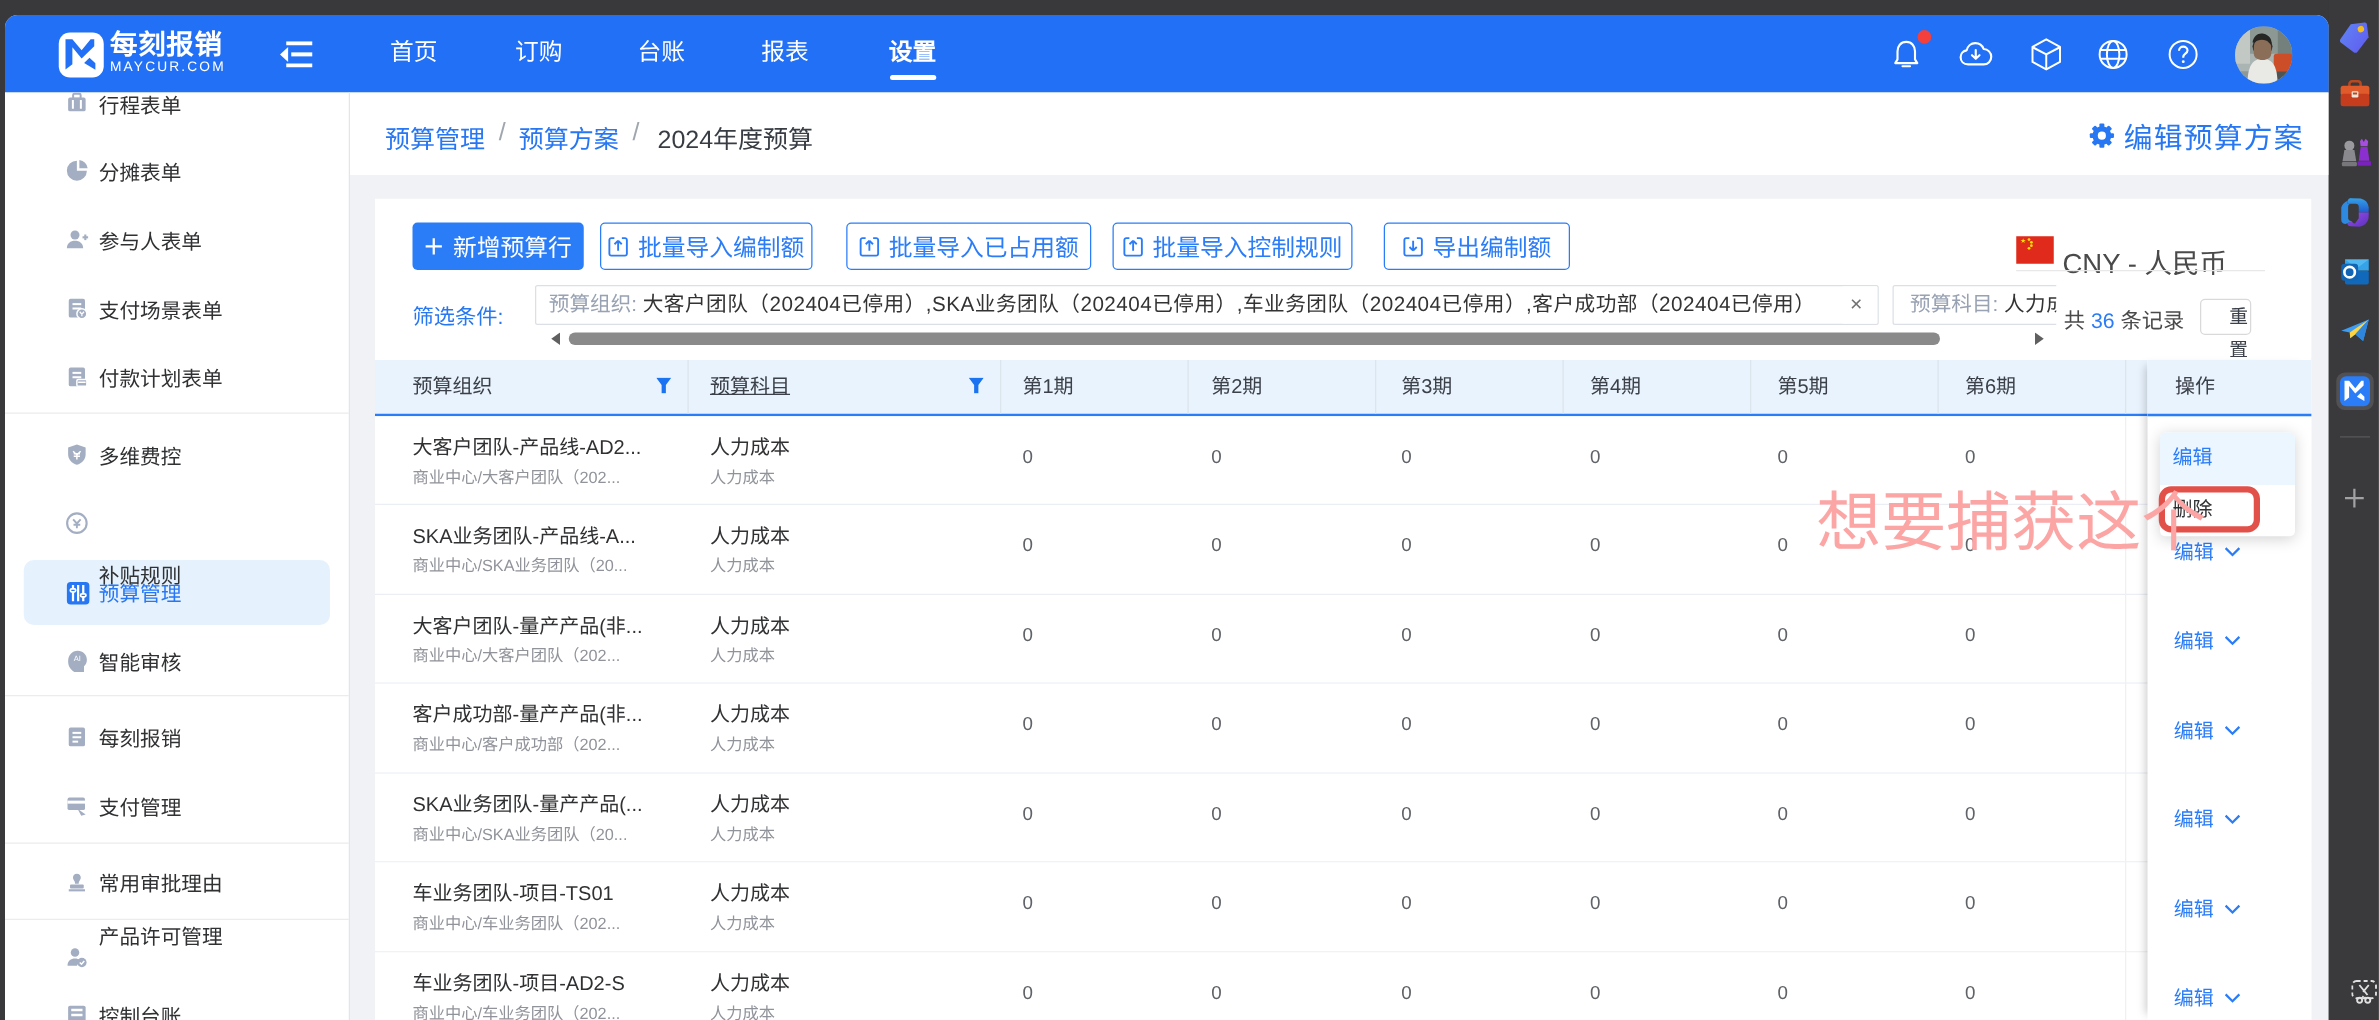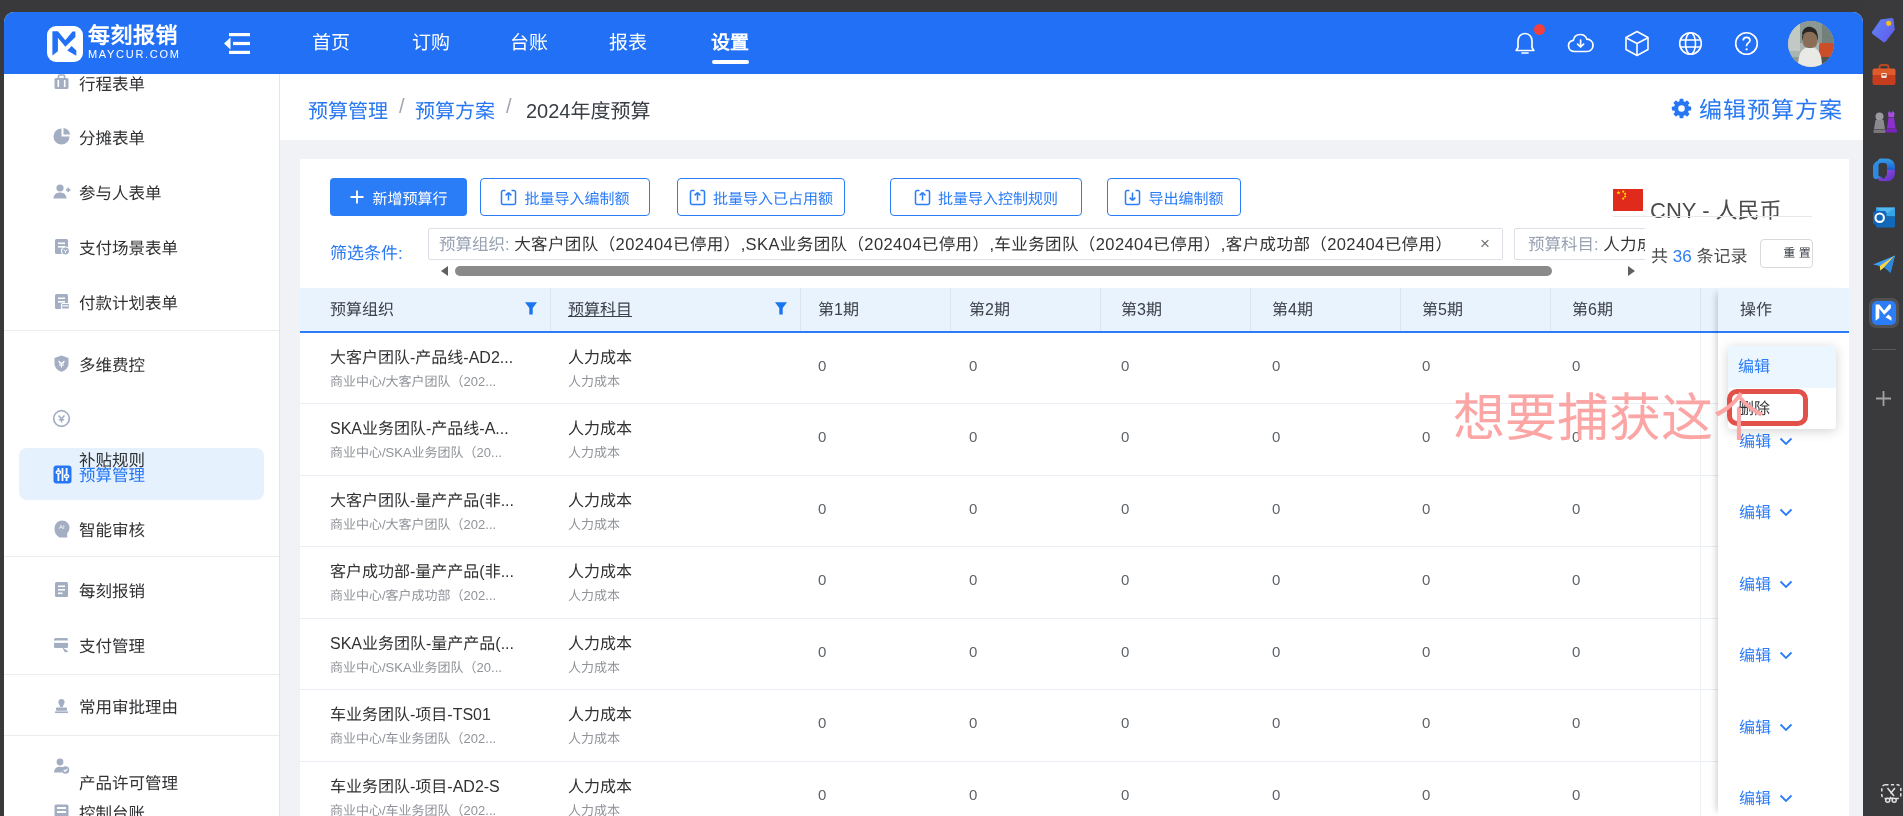--- a/index.html
+++ b/index.html
@@ -11,21 +11,21 @@
 #side { left:4px; top:74px; width:276px; height:742px; background:#fff; border-right:1px solid #e2e5ea; }
 .mtxt { position:absolute; left:75px; font-size:16.5px; color:#303133; white-space:nowrap; }
 .mico { position:absolute; left:48px; }
 .mdiv { position:absolute; left:0px; width:275px; height:1px; background:#ececec; }
 #crumbbar { left:280px; top:74px; width:1583px; height:66px; background:#fff; }
 .crumb { top:95px; font-size:20px; white-space:nowrap; }
 .cblue { color:#2777f3; }
 .cgray { color:#a0a6ae; }
 .cdark { color:#383d44; }
 #card { left:300px; top:159px; width:1549px; height:657px; background:#fff; }
-.btn { top:178px; height:38px; border-radius:4px; font-size:15px; white-space:nowrap; display:flex; align-items:center; justify-content:center; }
+.btn { top:178px; height:38px; border-radius:4px; font-size:19px; white-space:nowrap; display:flex; align-items:center; justify-content:center; }
 .bp { background:#2b7cf7; color:#fff; }
 .bo { border:1px solid #2b7cf7; color:#2b7cf7; background:#fff; }
 .bo svg, .bp svg { margin-right:7px; }
 .finput { top:228px; height:32px; border:1px solid #dcdfe6; border-radius:2px; background:#fff; font-size:16.5px; line-height:30px; white-space:nowrap; overflow:hidden; }
 .flabel { color:#98a2b3; }
 .fval { color:#333; letter-spacing:0.4px; }
 #thead { left:300px; top:288px; width:1549px; height:45px; background:#e9f3fd; border-bottom:2px solid #2b7cf7; }
 .th { position:absolute; top:0; height:43px; line-height:43px; font-size:16px; color:#3c4048; white-space:nowrap; }
 .trow { left:300px; width:1549px; height:71.5px; border-bottom:1px solid #ebeef5; background:#fff; }
 .t1 { position:absolute; font-size:16px; color:#303133; white-space:nowrap; }
@@ -184,21 +184,21 @@
         <rect x="4" y="11.5" width="11" height="3.2" rx="0.8" fill="#a3aec2"></rect>
         <rect x="3" y="15.4" width="13" height="1.7" fill="#a3aec2"></rect>
       </svg></div>
 <div class="mtxt" style="top:620px;color:#303133;">常用审批理由</div>
 <div class="mico" style="top:682px;"><svg width="19" height="19" viewBox="0 0 19 19">
         <circle cx="8" cy="6" r="3.4" fill="#a3aec2"></circle>
         <path d="M2 16.5 C2 12.8 4.7 10.8 8 10.8 C9.5 10.8 10.9 11.2 12 12 L9.5 16.5 Z" fill="#a3aec2"></path>
         <circle cx="13.5" cy="14" r="3.8" fill="#a3aec2"></circle>
         <path d="M11.8 14 L13.2 15.4 L15.4 12.8" stroke="#fff" stroke-width="1.2" fill="none"></path>
       </svg></div>
-<div class="mtxt" style="top:696px;color:#303133;">产品许可管理</div>
+<div class="mtxt" style="top:662px;color:#303133;">产品许可管理</div>
 <div class="mico" style="top:728px;"><svg width="19" height="19" viewBox="0 0 19 19">
         <rect x="2.5" y="2.5" width="14" height="14" rx="1.5" fill="#a3aec2"></rect>
         <rect x="5" y="5" width="9" height="2" fill="#fff"></rect>
         <rect x="5" y="9" width="9" height="2" fill="#fff"></rect>
       </svg></div>
 <div class="mtxt" style="top:726px;color:#303133;">控制台账</div>
 </div>
 
 <div class="abs" id="crumbbar"></div>
 <div class="abs crumb cblue" style="left:308px;">预算管理</div>
@@ -223,29 +223,29 @@
 <div class="abs cblue" style="left:1699px;top:91px;font-size:23px;letter-spacing:1px;white-space:nowrap;">编辑预算方案</div>
 
 <div class="abs" id="card"></div>
 <div class="abs btn bp" style="left:330px;width:137px;"><svg width="16" height="16" viewBox="0 0 16 16">
       <path d="M8 1.5 V14.5 M1.5 8 H14.5" stroke="#fff" stroke-width="1.8"></path>
     </svg>新增预算行</div>
 <div class="abs btn bo" style="left:480px;width:170px;"><svg width="17" height="17" viewBox="0 0 17 17">
       <path d="M5.5 1.5 H3 A1.5 1.5 0 0 0 1.5 3 V14 A1.5 1.5 0 0 0 3 15.5 H14 A1.5 1.5 0 0 0 15.5 14 V3 A1.5 1.5 0 0 0 14 1.5 H11.5" fill="none" stroke="#2b7cf7" stroke-width="1.5"></path>
       <path d="M8.5 11.5 V3.5 M8.5 3.5 L5.6 6.4 M8.5 3.5 L11.4 6.4" stroke="#2b7cf7" stroke-width="1.5" fill="none"></path>
     </svg>批量导入编制额</div>
-<div class="abs btn bo" style="left:677px;width:168px;"><svg width="17" height="17" viewBox="0 0 17 17">
+<div class="abs btn bo" style="left:677px;width:196px;"><svg width="17" height="17" viewBox="0 0 17 17">
       <path d="M5.5 1.5 H3 A1.5 1.5 0 0 0 1.5 3 V14 A1.5 1.5 0 0 0 3 15.5 H14 A1.5 1.5 0 0 0 15.5 14 V3 A1.5 1.5 0 0 0 14 1.5 H11.5" fill="none" stroke="#2b7cf7" stroke-width="1.5"></path>
       <path d="M8.5 11.5 V3.5 M8.5 3.5 L5.6 6.4 M8.5 3.5 L11.4 6.4" stroke="#2b7cf7" stroke-width="1.5" fill="none"></path>
     </svg>批量导入已占用额</div>
 <div class="abs btn bo" style="left:890px;width:192px;"><svg width="17" height="17" viewBox="0 0 17 17">
       <path d="M5.5 1.5 H3 A1.5 1.5 0 0 0 1.5 3 V14 A1.5 1.5 0 0 0 3 15.5 H14 A1.5 1.5 0 0 0 15.5 14 V3 A1.5 1.5 0 0 0 14 1.5 H11.5" fill="none" stroke="#2b7cf7" stroke-width="1.5"></path>
       <path d="M8.5 11.5 V3.5 M8.5 3.5 L5.6 6.4 M8.5 3.5 L11.4 6.4" stroke="#2b7cf7" stroke-width="1.5" fill="none"></path>
     </svg>批量导入控制规则</div>
-<div class="abs btn bo" style="left:1107px;width:134px;"><svg width="17" height="17" viewBox="0 0 17 17">
+<div class="abs btn bo" style="left:1107px;width:149px;"><svg width="17" height="17" viewBox="0 0 17 17">
       <path d="M5.5 1.5 H3 A1.5 1.5 0 0 0 1.5 3 V14 A1.5 1.5 0 0 0 3 15.5 H14 A1.5 1.5 0 0 0 15.5 14 V3 A1.5 1.5 0 0 0 14 1.5 H11.5" fill="none" stroke="#2b7cf7" stroke-width="1.5"></path>
       <path d="M8.5 3.5 V11.5 M8.5 11.5 L5.6 8.6 M8.5 11.5 L11.4 8.6" stroke="#2b7cf7" stroke-width="1.5" fill="none"></path>
     </svg>导出编制额</div>
 <div class="abs" style="left:1613px;top:189px;width:30px;height:22px;background:#e02a1b;overflow:hidden;">
   <svg width="30" height="22" viewBox="0 0 30 22">
       <g fill="#ffde00">
         <path d="M5.5 1.5 L6.8 5.4 L3.4 3 L7.6 3 L4.2 5.4 Z"></path>
         <circle cx="10.2" cy="2.6" r="1.1"></circle>
         <circle cx="12.1" cy="4.8" r="1.1"></circle>
         <circle cx="12.1" cy="7.5" r="1.1"></circle>
@@ -258,21 +258,21 @@
 <div class="abs" style="left:330px;top:239px;font-size:17px;color:#2777f3;white-space:nowrap;">筛选条件:</div>
 <div class="abs finput" style="left:428px;width:1075px;padding-left:10px;">
   <span class="flabel">预算组织: </span><span class="fval">大客户团队（202404已停用）,SKA业务团队（202404已停用）,车业务团队（202404已停用）,客户成功部（202404已停用）</span>
   <span style="position:absolute;right:0;top:0;color:#737373;font-size:17px;background:#fff;padding:0 12px 0 6px;">×</span>
 </div>
 <div class="abs finput" style="left:1514px;width:148px;padding-left:13px;">
   <span class="flabel">预算科目: </span><span class="fval">人力成</span>
 </div>
 <div class="abs" style="left:1645px;top:220px;width:204px;height:66px;background:#fff;"></div>
 <div class="abs" style="left:1651px;top:242px;font-size:17px;color:#4a4a4a;white-space:nowrap;">共 <span style="color:#2b7cf7;">36</span> 条记录</div>
-<div class="abs" style="left:1760px;top:239px;width:53px;height:29px;border:1px solid #d9d9d9;border-radius:4px;font-size:12px;color:#3c4048;text-align:center;line-height:27px;padding-left:21px;">重 置</div>
+<div class="abs" style="left:1760px;top:239px;width:41px;height:29px;border:1px solid #d9d9d9;border-radius:4px;font-size:15px;color:#3c4048;text-align:center;line-height:27px;padding-left:21px;">重 置</div>
 <svg class="abs" style="left:440px;top:266px;" width="9" height="10" viewBox="0 0 9 10">
     <path d="M8 0 L1 5 L8 10 Z" fill="#606060"></path>
   </svg>
 <div class="abs" style="left:455px;top:266px;width:1097px;height:10px;background:#8a8a8a;border-radius:5px;"></div>
 <svg class="abs" style="left:1627px;top:266px;" width="9" height="10" viewBox="0 0 9 10">
     <path d="M1 0 L8 5 L1 10 Z" fill="#606060"></path>
   </svg>
 
 <div class="abs" id="thead">
   <span class="th" style="left:30px;">预算组织</span>

